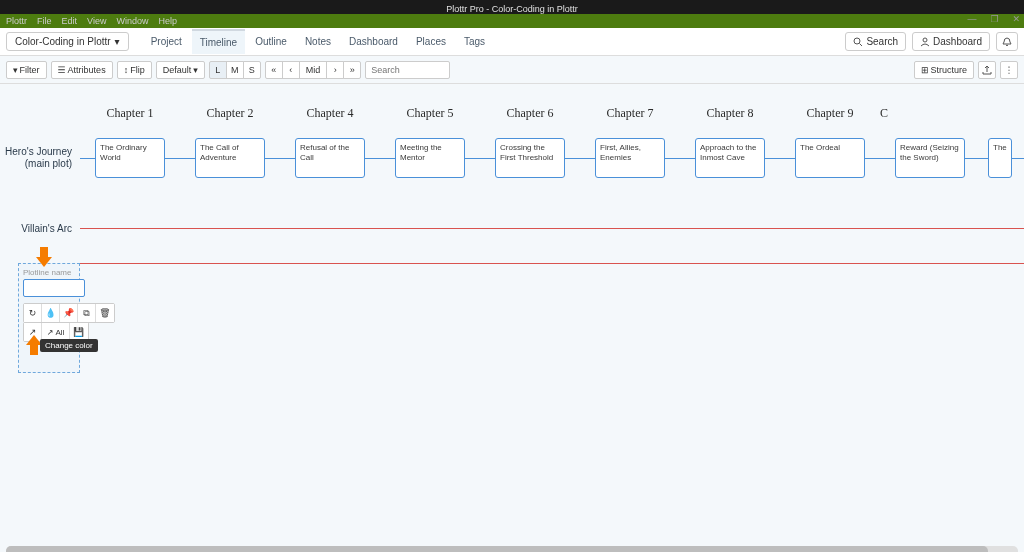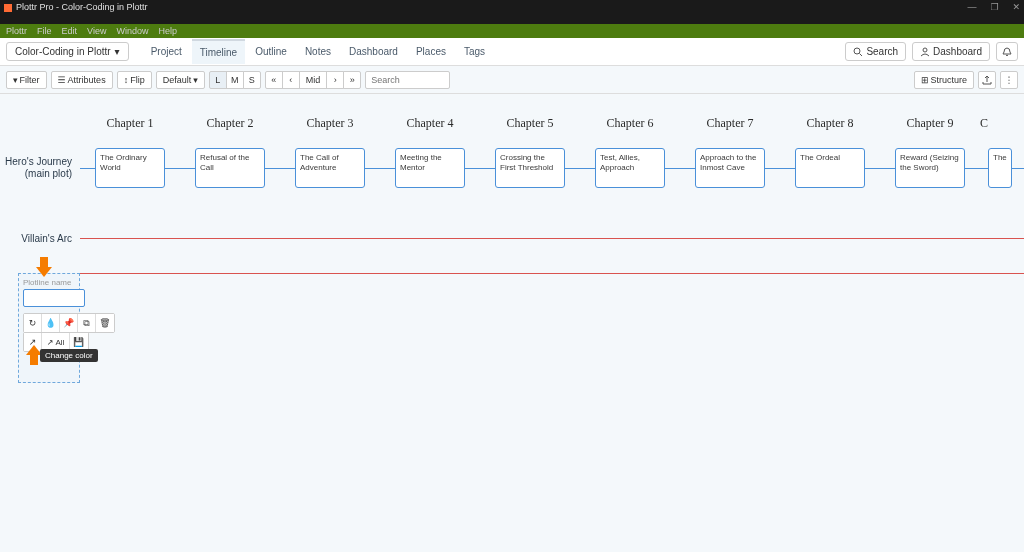--- a/index.html
+++ b/index.html
@@ -1,18 +1,18 @@
 <!DOCTYPE html>
 <html><head>
 <meta charset="utf-8">
 <style>
   * { box-sizing: border-box; margin: 0; padding: 0; }
   body { font-family: -apple-system, "Segoe UI", Arial, sans-serif; font-size: 11px; background: #f4f8fb; color: #333; width: 1024px; height: 552px; overflow: hidden; }
   
-  .title-bar { background: #1a1a1a; color: #e0e0e0; height: 14px; display: flex; align-items: flex-end; padding: 12px 4px; font-size: 9px; }
+  .title-bar { background: #1a1a1a; color: #e0e0e0; height: 14px; display: flex; align-items: center; padding: 4px 4px; font-size: 9px; flex-direction: column; }
   .title-bar .logo { width: 8px; height: 8px; background: #ff6b35; margin-right: 4px; }
   .title-bar .win-btns { margin-left: auto; display: flex; gap: 14px; color: #999; }
   .menu-bar { background: #4d7c0f; color: #ccc; height: 14px; display: flex; align-items: center; padding: 0 6px; gap: 10px; font-size: 9px; }
   
   .nav-row { background: #fff; border-bottom: 1px solid #ddd; height: 28px; display: flex; align-items: center; padding: 0 6px; gap: 2px; }
   .book-select { border: 1px solid #ccc; border-radius: 3px; padding: 3px 8px; font-size: 10px; display: flex; align-items: center; gap: 4px; margin-right: 12px; }
   .nav-tab { padding: 6px 8px; font-size: 10px; color: #4a5a6a; cursor: pointer; }
   .nav-tab.active { background: #eef5fa; border-top: 2px solid #d0d8e0; }
   .nav-right { margin-left: auto; display: flex; gap: 6px; }
   .btn-small { border: 1px solid #ccc; border-radius: 3px; background: #fff; padding: 3px 7px; font-size: 10px; display: flex; align-items: center; gap: 3px; }
@@ -160,52 +160,51 @@
   </div>
 </div>
 
 <div class="timeline" style="position:relative;height:462px;">
 
   <div class="chapter-row">
     <div class="row-label"></div>
     <div class="chapters">
       <div class="ch-head">Chapter 1</div>
       <div class="ch-head">Chapter 2</div>
-      <div class="ch-head">Chapter 3</div>
       <div class="ch-head">Chapter 4</div>
       <div class="ch-head">Chapter 5</div>
       <div class="ch-head">Chapter 6</div>
       <div class="ch-head">Chapter 7</div>
       <div class="ch-head">Chapter 8</div>
       <div class="ch-head">Chapter 9</div>
       <div class="ch-head" style="width:40px;flex:0 0 40px;text-align:left">C</div>
     </div>
   </div>
 
   <div class="plot-row">
     <div class="row-label" style="line-height:1.2">Hero's Journey (main plot)</div>
     <div class="cards">
       <div class="connector"></div>
       <div class="spacer-cell">
           <div class="card">The Ordinary World</div>
         </div>
       <div class="spacer-cell">
+          <div class="card">The Call of Adventure</div>
+        </div>
+      <div class="spacer-cell">
           <div class="card">Refusal of the Call</div>
         </div>
       <div class="spacer-cell">
-          <div class="card">The Call of Adventure</div>
-        </div>
-      <div class="spacer-cell">
           <div class="card">Meeting the Mentor</div>
         </div>
       <div class="spacer-cell">
           <div class="card">Crossing the First Threshold</div>
         </div>
       <div class="spacer-cell">
-          <div class="card">Test, Allies, Approach</div>
+          <div class="card">First, Allies, Enemies</div>
         </div>
       <div class="spacer-cell">
           <div class="card">Approach to the Inmost Cave</div>
         </div>
       <div class="spacer-cell">
           <div class="card">The Ordeal</div>
         </div>
       <div class="spacer-cell">
           <div class="card">Reward (Seizing the Sword)</div>
         </div>

